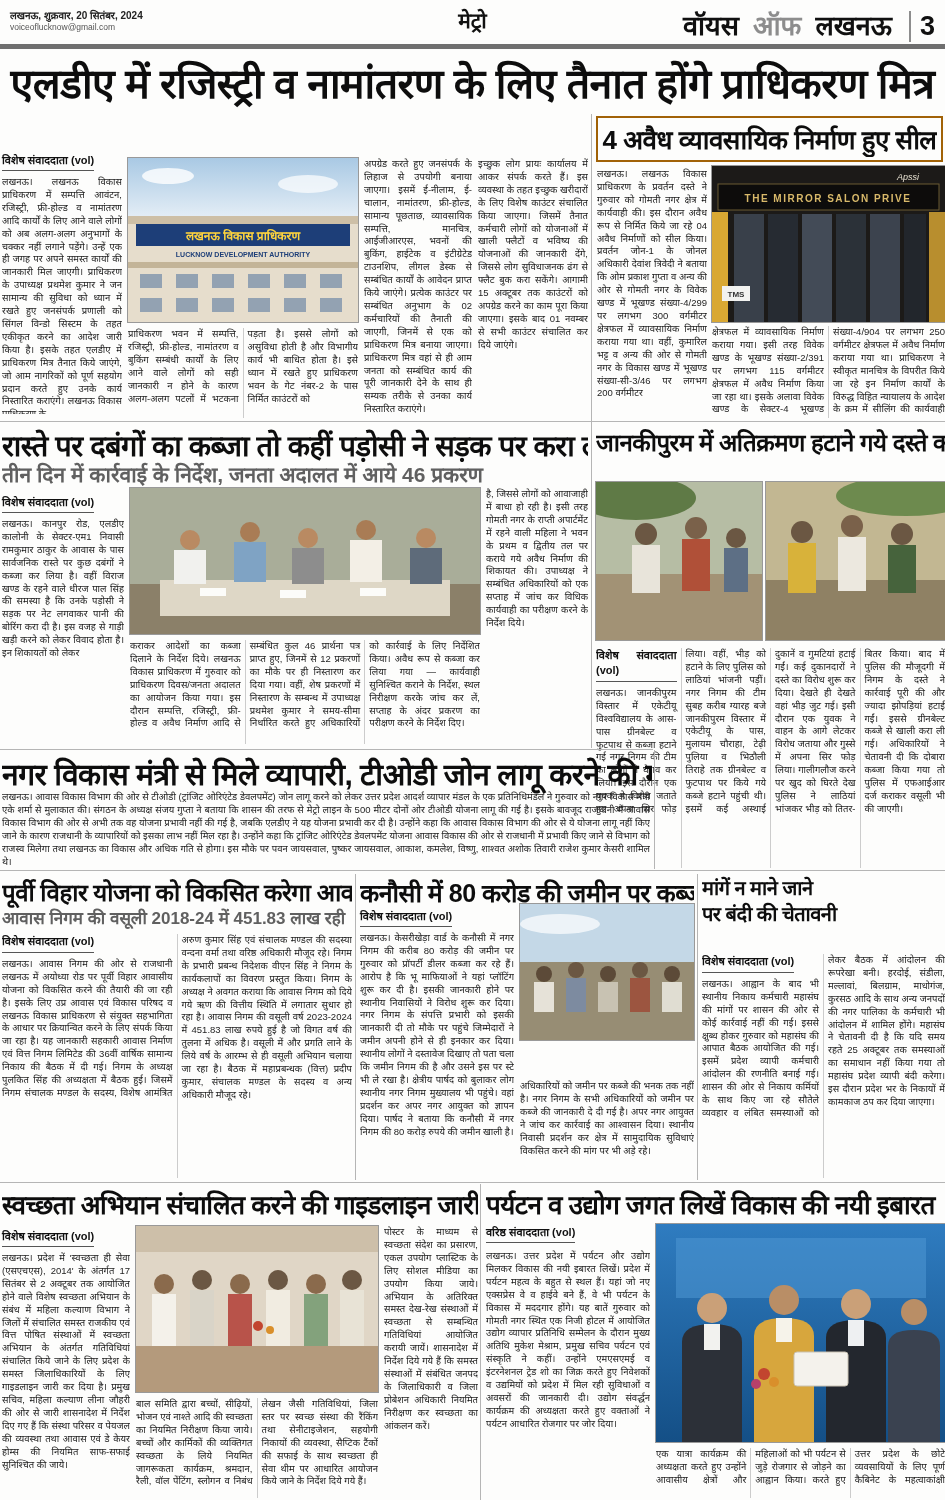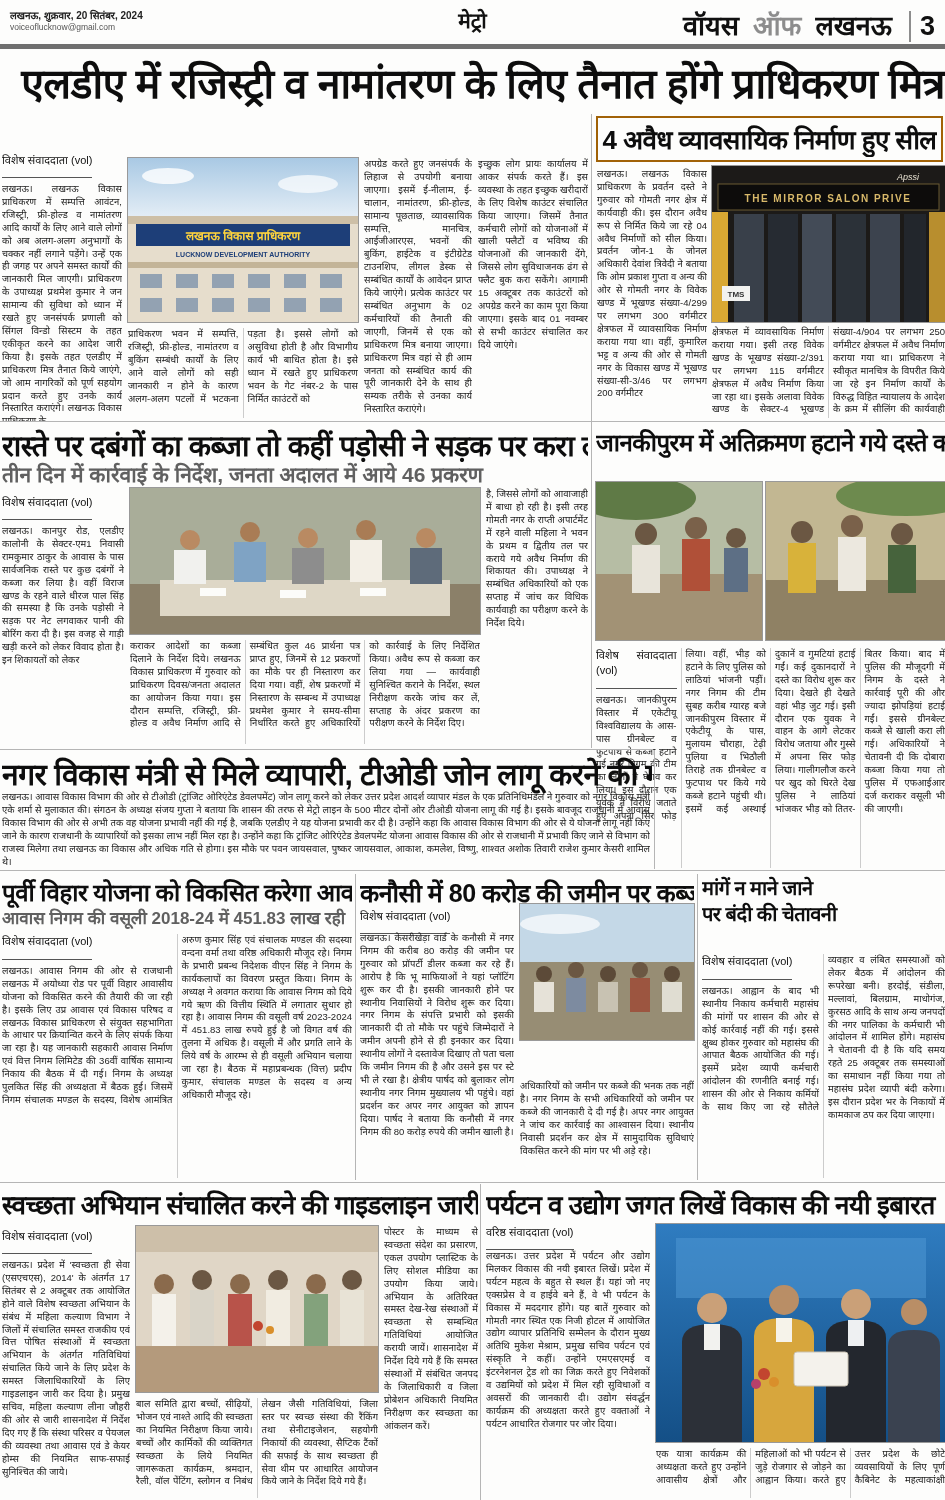--- a/index.html
+++ b/index.html
@@ -2,22 +2,22 @@
 <html><head>
 <meta charset="utf-8">
 <style>
   *{margin:0;padding:0;box-sizing:border-box}
   html,body{background:#e9e9e9}
   .page{position:relative;width:945px;height:1500px;margin:0 auto;background:#fdfdfc;
         font-family:"Liberation Sans","DejaVu Sans",sans-serif;color:#1a1a1a;overflow:hidden}
   .abs{position:absolute}
   .headline{font-weight:bold;color:#0d0d0d;white-space:nowrap;overflow:hidden;letter-spacing:-.5px}
   .subhead{font-weight:bold;color:#606060;white-space:nowrap;overflow:hidden}
-  .byline{font-size:11px;font-weight:normal;color:#111;display:inline-block;
-          border-bottom:1.5px solid #555;padding-bottom:10px;margin-bottom:5px}
+  .byline{font-size:11px;font-weight:bold;color:#111;display:inline-block;
+          border-bottom:1.5px solid #555;padding-bottom:3px;margin-bottom:5px}
   .body-text{font-size:9.5px;line-height:1.36;text-align:justify;color:#1d1d1d;overflow:hidden}
   .vrule{position:absolute;width:1px;background:#b5b5b5}
   .hrule{position:absolute;height:1px;background:#b5b5b5}
   .photo{position:absolute;overflow:hidden;background:#ddd;outline:1px solid #999}
   .cols2{column-count:2;column-gap:9px;column-rule:1px solid #ccc}
   .cols3{column-count:3;column-gap:9px;column-rule:1px solid #ccc}
   .cols4{column-count:4;column-gap:9px;column-rule:1px solid #ccc}
   
   .ed-line{font-size:10px;font-weight:bold;color:#222}
   .ed-mail{font-size:8.5px;color:#555}
@@ -39,21 +39,21 @@
   </div>
   <div class="abs section-title" style="left:0;top:6px;width:945px;text-align:center">मेट्रो</div>
   <div class="abs masthead" style="right:10px;top:6px">
     <span>वॉयस</span>
     <span class="of">ऑफ</span>
     <span>लखनऊ</span>
     <span class="pageno">3</span>
   </div>
   <div class="header-rule"></div>
 
-  <div class="abs headline" style="left:0;top:54px;width:945px;text-align:right;font-size:41px">एलडीए में रजिस्ट्री व नामांतरण के लिए तैनात होंगे प्राधिकरण मित्र</div>
+  <div class="abs headline" style="left:0;top:54px;width:945px;text-align:center;font-size:41px">एलडीए में रजिस्ट्री व नामांतरण के लिए तैनात होंगे प्राधिकरण मित्र</div>
 
   <div class="abs" style="left:2px;top:150px;width:120px;height:268px">
     <span class="byline">विशेष संवाददाता (vol)</span>
     <div class="body-text" style="height:238px">
       <span>लखनऊ। लखनऊ विकास प्राधिकरण में सम्पत्ति आवंटन, रजिस्ट्री, फ्री-होल्ड व नामांतरण आदि कार्यों के लिए आने वाले लोगों को अब अलग-अलग अनुभागों के चक्कर नहीं लगाने पड़ेंगे। उन्हें एक ही जगह पर अपने समस्त कार्यों की जानकारी मिल जाएगी।</span>
       <span>प्राधिकरण के उपाध्यक्ष प्रथमेश कुमार ने जन सामान्य की सुविधा को ध्यान में रखते हुए जनसंपर्क प्रणाली को सिंगल विन्डो सिस्टम के तहत एकीकृत करने का आदेश जारी किया है। इसके तहत एलडीए में प्राधिकरण मित्र तैनात किये जाएंगे, जो आम नागरिकों को पूर्ण सहयोग प्रदान करते हुए उनके कार्य निस्तारित कराएंगे। लखनऊ विकास प्राधिकरण के</span>
     </div>
   </div>
 
   <div class="photo" style="left:128px;top:158px;width:230px;height:164px">

